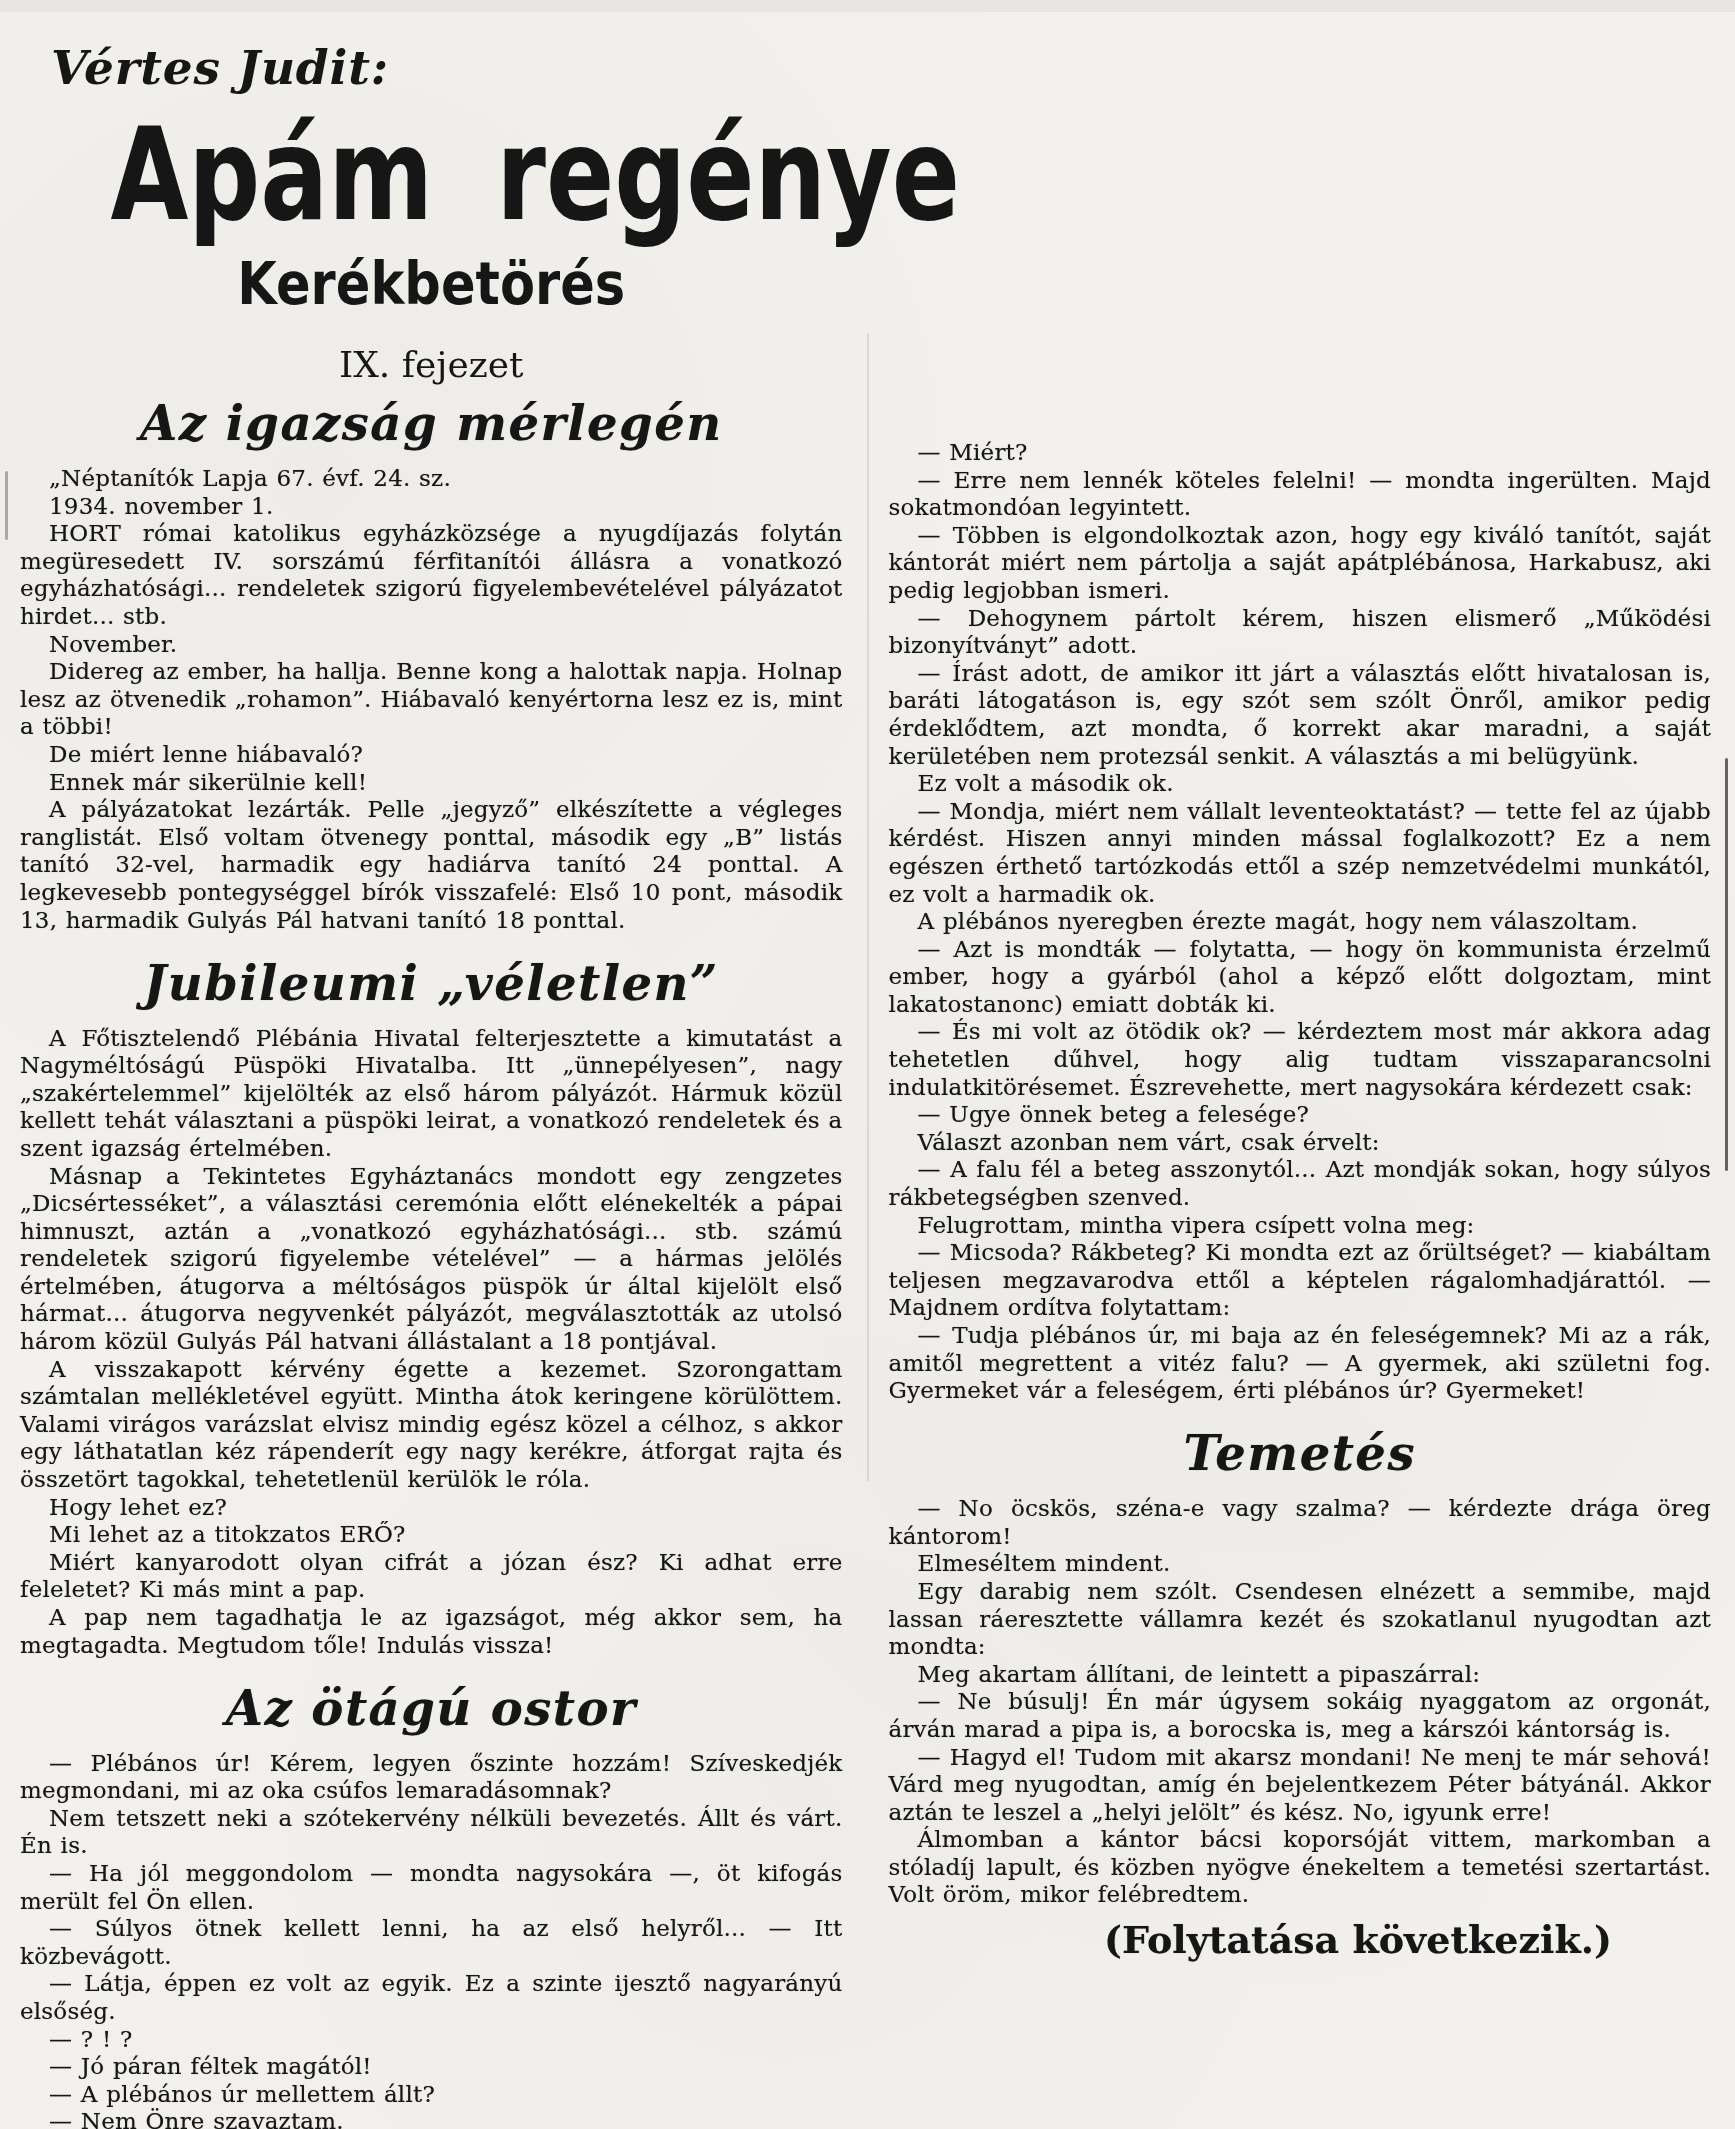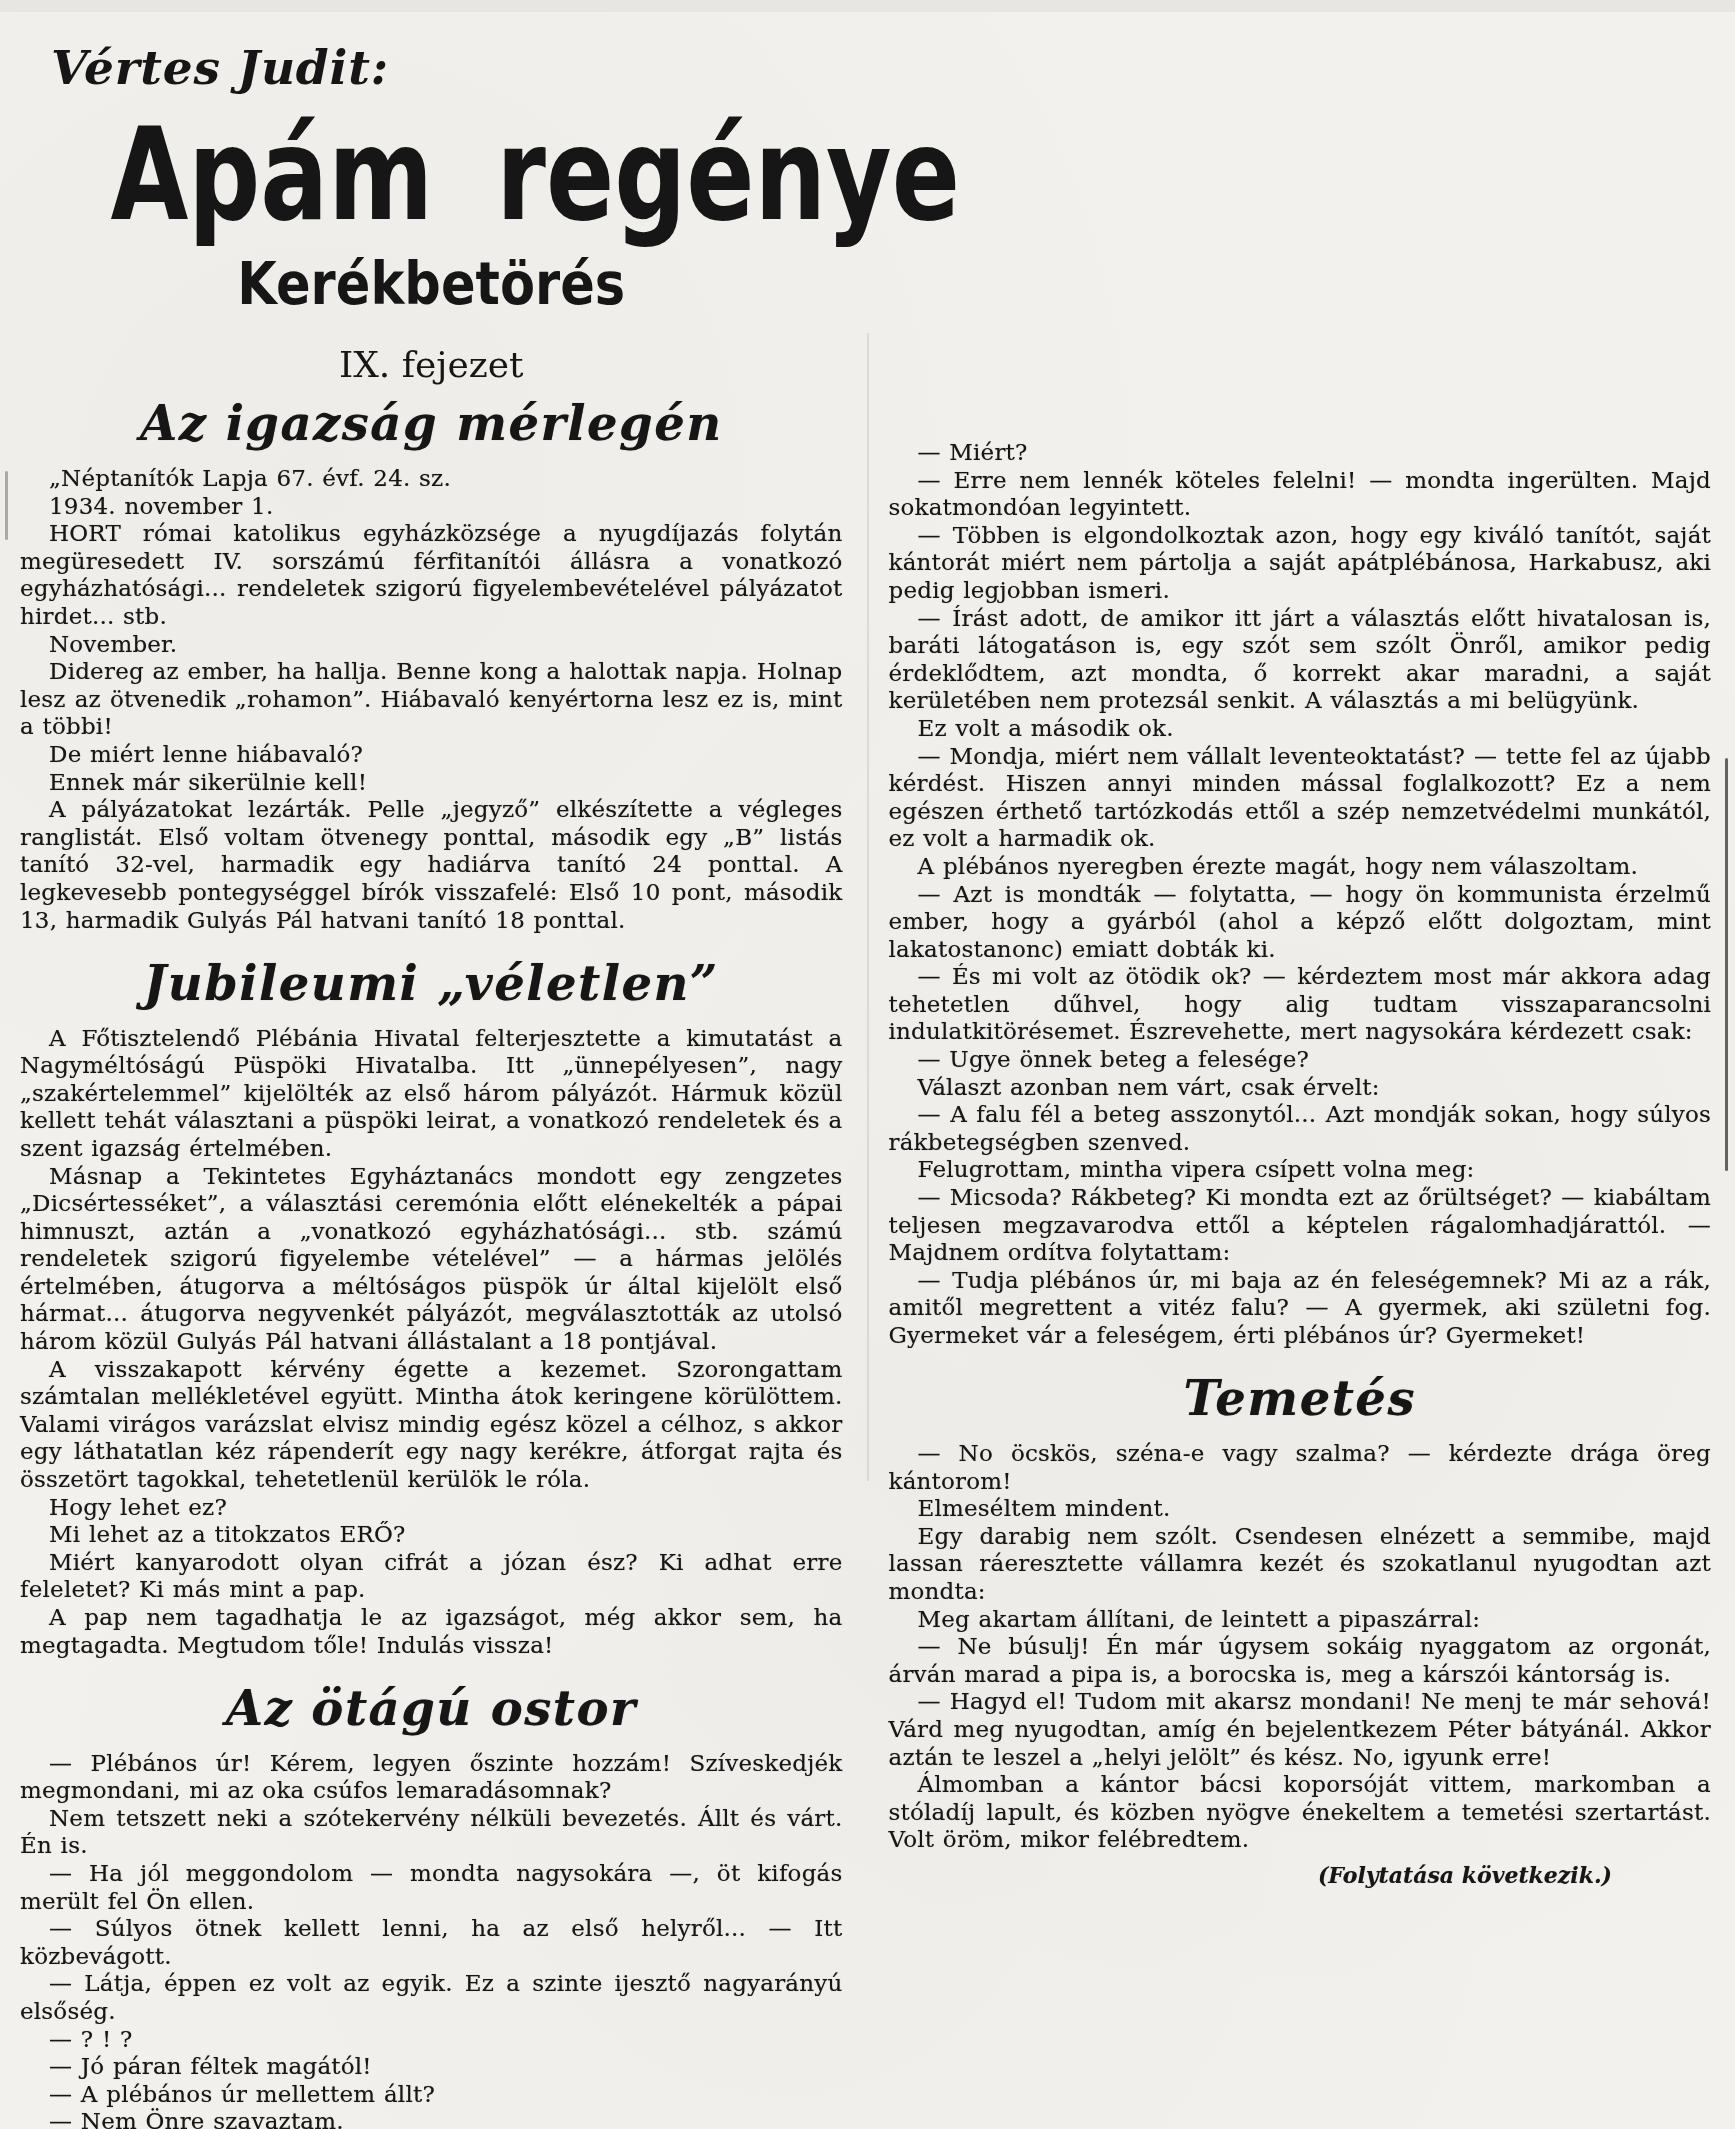--- a/index.html
+++ b/index.html
@@ -87,22 +87,21 @@
     font-size: 48px;
     line-height: 1.15;
     text-align: center;
     letter-spacing: 1.5px;
     margin: 21.4px 0 13.8px 0;
     text-shadow: 0 0 0.8px rgba(10,10,10,0.5);
   }
   .col-body .section-heading:first-child { margin-top: 10.7px; }
   .continuation {
     font-weight: bold;
-    font-style: italic;
-    font-size: 22px;
+    font-size: 38px;
     margin: 7.7px 99px 0 auto;
     width: fit-content;
     text-shadow: 0 0 0.8px rgba(10,10,10,0.4);
   }
 
   
   .divider-line {
     position: absolute;
     left: 867px;
     top: 321px;
@@ -174,20 +173,21 @@
           <p class="body-paragraph">— A plébános úr mellettem állt?</p>
           <p class="body-paragraph">— Nem Önre szavaztam.</p>
         </div>
     </div>
 
     <div class="col col-right">
       <div class="col-body">
           <p class="body-paragraph">— Miért?</p>
           <p class="body-paragraph">— Erre nem lennék köteles felelni! — mondta ingerülten. Majd sokatmondóan legyintett.</p>
           <p class="body-paragraph">— Többen is elgondolkoztak azon, hogy egy kiváló tanítót, saját kántorát miért nem pártolja a saját apátplébánosa, Harkabusz, aki pedig legjobban ismeri.</p>
+          <p class="body-paragraph">— Dehogynem pártolt kérem, hiszen elismerő „Működési bizonyítványt” adott.</p>
           <p class="body-paragraph">— Írást adott, de amikor itt járt a választás előtt hivatalosan is, baráti látogatáson is, egy szót sem szólt Önről, amikor pedig érdeklődtem, azt mondta, ő korrekt akar maradni, a saját kerületében nem protezsál senkit. A választás a mi belügyünk.</p>
           <p class="body-paragraph">Ez volt a második ok.</p>
           <p class="body-paragraph">— Mondja, miért nem vállalt leventeoktatást? — tette fel az újabb kérdést. Hiszen annyi minden mással foglalkozott? Ez a nem egészen érthető tartózkodás ettől a szép nemzetvédelmi munkától, ez volt a harmadik ok.</p>
           <p class="body-paragraph">A plébános nyeregben érezte magát, hogy nem válaszoltam.</p>
           <p class="body-paragraph">— Azt is mondták — folytatta, — hogy ön kommunista érzelmű ember, hogy a gyárból (ahol a képző előtt dolgoztam, mint lakatostanonc) emiatt dobták ki.</p>
           <p class="body-paragraph">— És mi volt az ötödik ok? — kérdeztem most már akkora adag tehetetlen dűhvel, hogy alig tudtam visszaparancsolni indulatkitörésemet. Észrevehette, mert nagysokára kérdezett csak:</p>
           <p class="body-paragraph">— Ugye önnek beteg a felesége?</p>
           <p class="body-paragraph">Választ azonban nem várt, csak érvelt:</p>
           <p class="body-paragraph">— A falu fél a beteg asszonytól... Azt mondják sokan, hogy súlyos rákbetegségben szenved.</p>
           <p class="body-paragraph">Felugrottam, mintha vipera csípett volna meg:</p>

